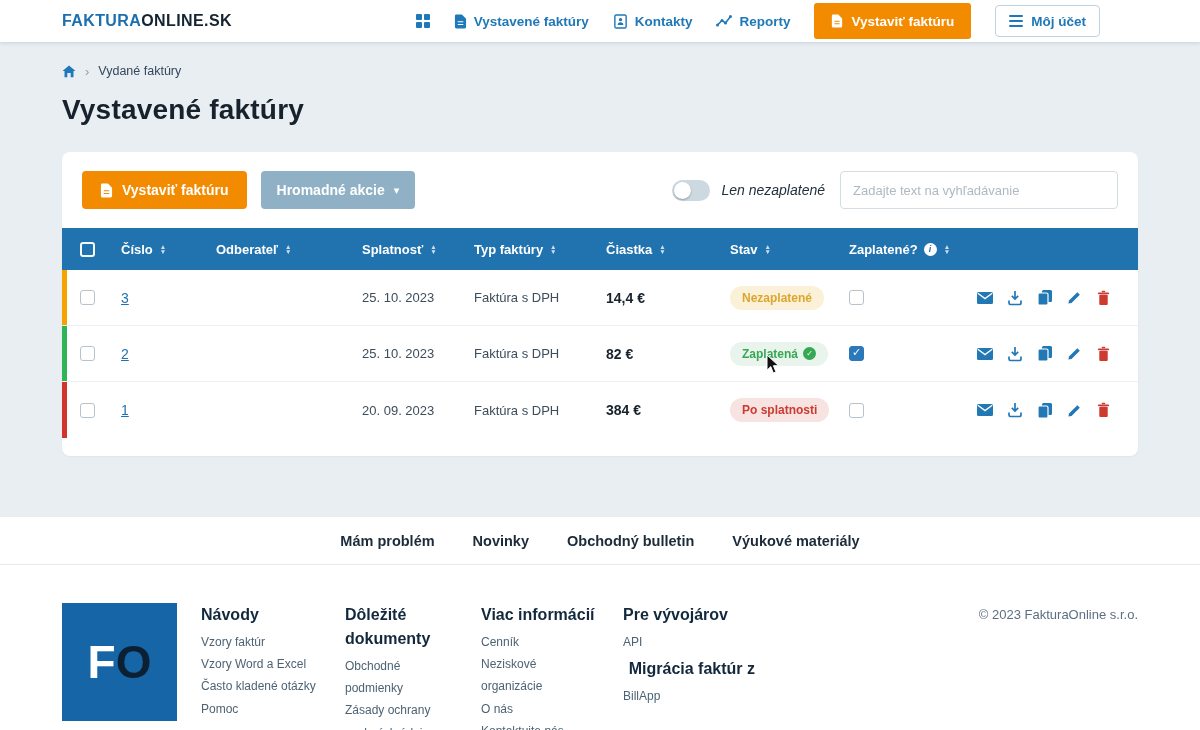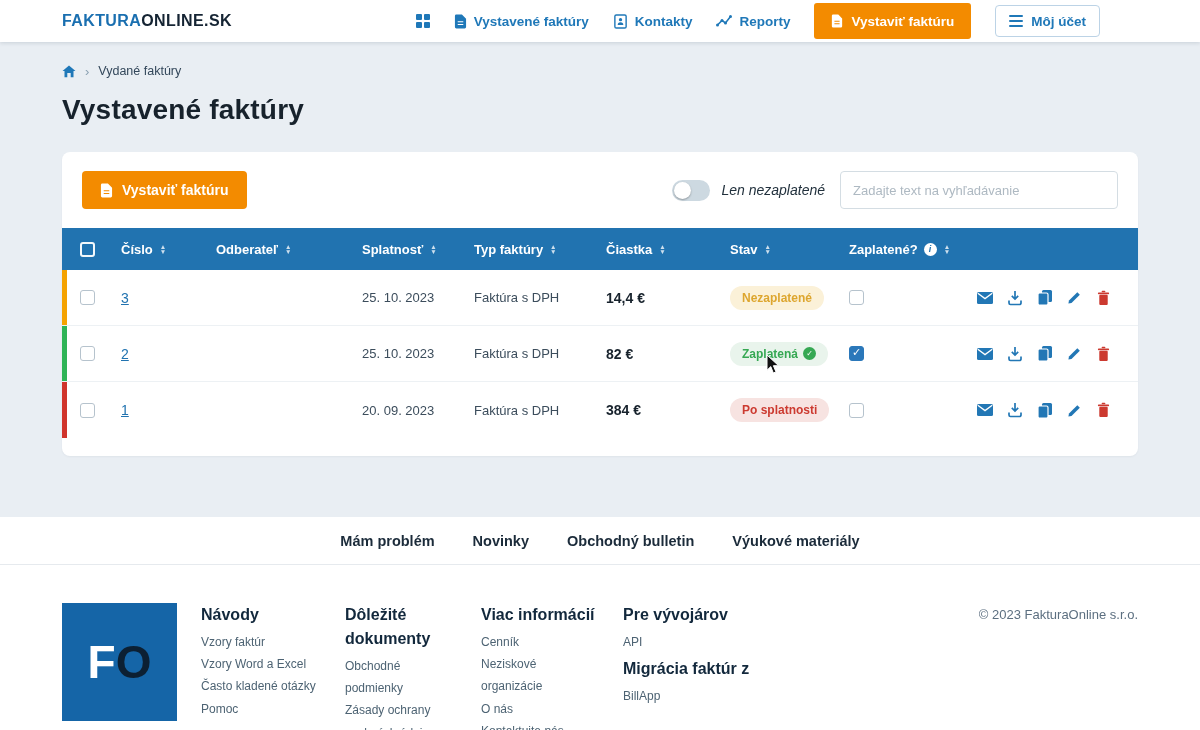--- a/index.html
+++ b/index.html
@@ -103,21 +103,21 @@
 
   
   .footer { background:#fff; height:165px; padding:38px 62px 0; display:flex; align-items:flex-start; }
   .fo-logo { width:115px; height:118px; background:#1565a7; display:flex; align-items:center;
              justify-content:center; font-size:46px; font-weight:800; cursor:pointer; flex:none; }
   .fo-logo .f { color:#fff; } .fo-logo .o { color:#0c2033; }
   .fcol { margin-left:24px; font-size:12px; line-height:1.85; color:#4d6373; }
   .fcol.social { width:118px; }
   .fcol.w1 { width:120px; } .fcol.w2 { width:112px; } .fcol.w3 { width:118px; } .fcol.w4 { width:132px; }
   .fcol .head { font-weight:700; color:#12283c; font-size:16px; line-height:1.5; margin-bottom:4px; }
-  .fcol .head2 { margin-top:4px; }
+  .fcol .head2 { margin-top:4px;text-align:right; }
   .fcol a { display:block; color:#4d6373; text-decoration:none; cursor:pointer; }
   .copyright { margin-left:auto; font-size:13px; color:#5c6f80; padding-top:4px; white-space:nowrap; }
 
   .cursor { position:absolute; left:766px; top:354px; z-index:50; pointer-events:none; }
 </style>
 </head>
 <body>
 
 <div class="app">
 
@@ -192,20 +192,24 @@
 
     <section class="card">
       <div class="toolbar">
         <button class="btn-orange">
           <svg width="13" height="15" viewBox="0 0 14 16">
               <path d="M1 2 a1.5 1.5 0 0 1 1.5-1.5 h6 L13 5 v9 a1.5 1.5 0 0 1 -1.5 1.5 h-9 A1.5 1.5 0 0 1 1 14 Z" fill="#fff"></path>
               <path d="M4 8.2 h6 M4 11.2 h6" stroke="#f38b00" stroke-width="1.2"></path>
             </svg>
           <span>Vystaviť faktúru</span>
         </button>
+        <button class="btn-bulk">
+          <span>Hromadné akcie</span>
+          <span class="caret">▾</span>
+        </button>
         <div class="toolbar-right">
           <span class="toggle">
               <span class="knob"></span>
             </span>
           <span class="toggle-label">Len nezaplatené</span>
           <input class="search" type="text" placeholder="Zadajte text na vyhľadávanie" style="">
         </div>
       </div>
 
       <div class="table">

